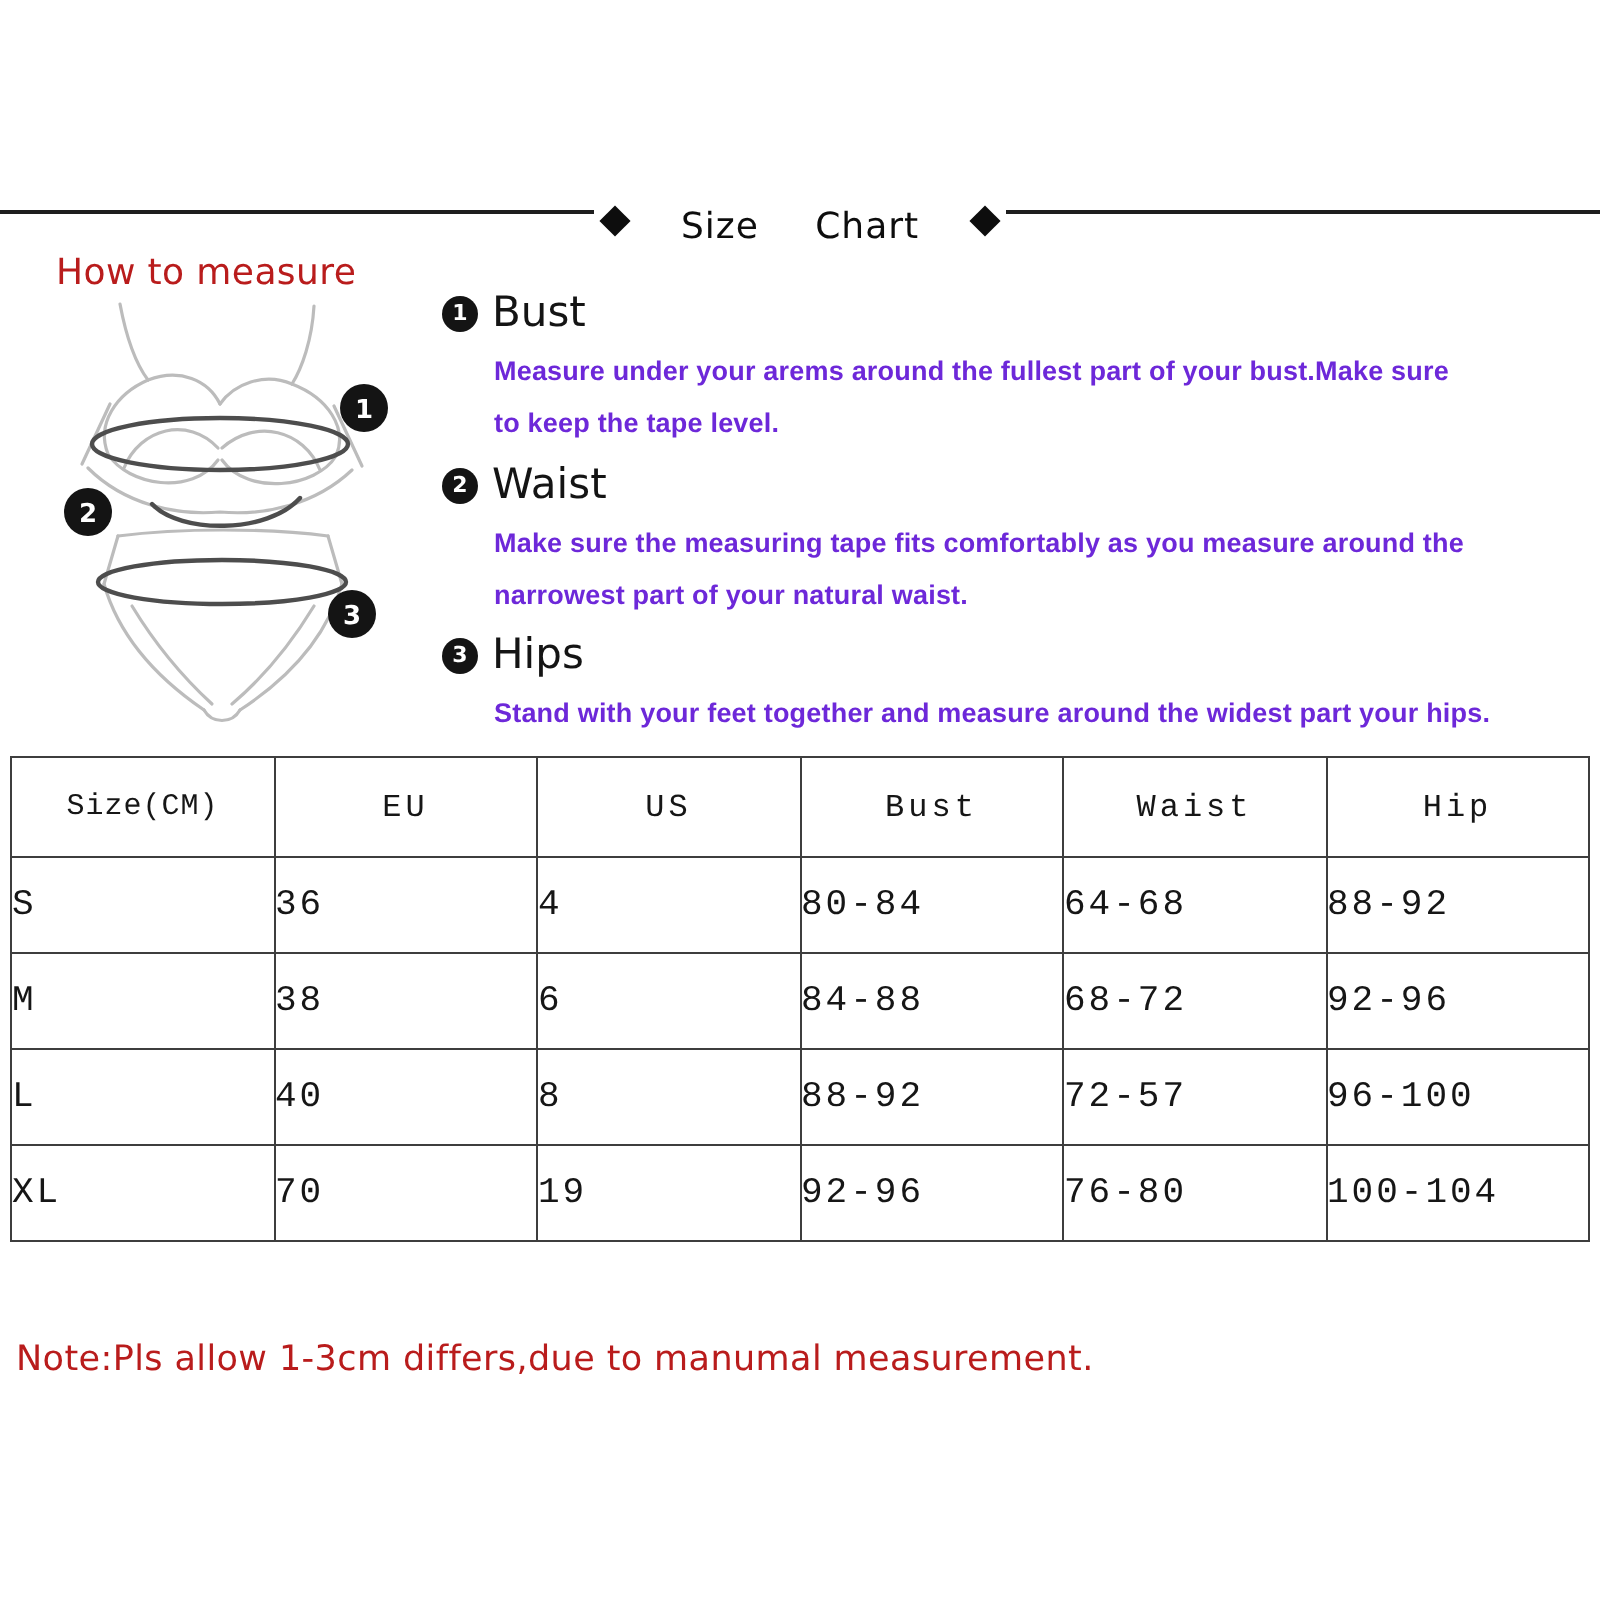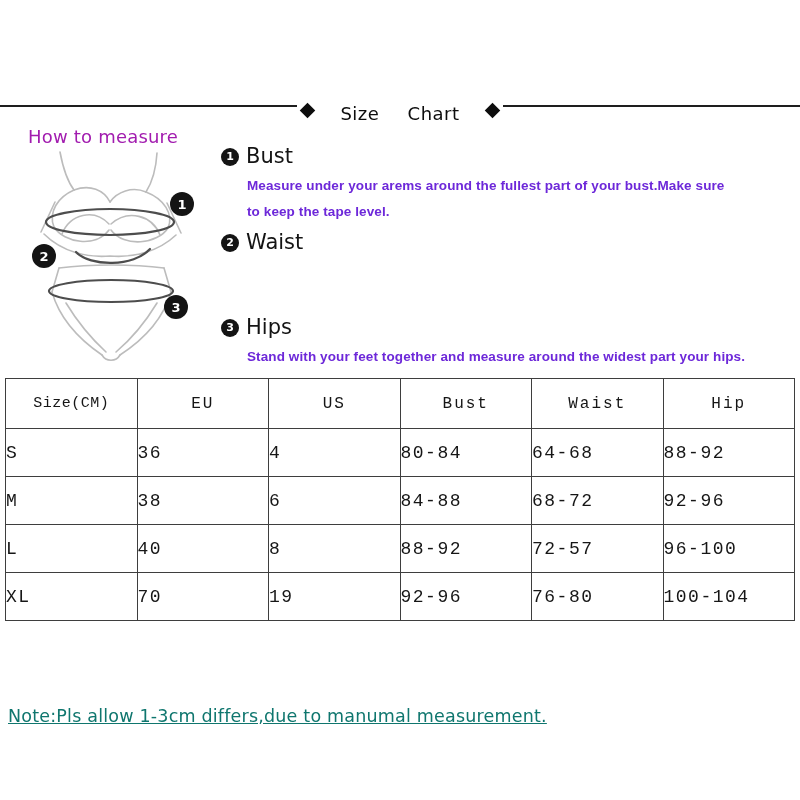--- a/index.html
+++ b/index.html
@@ -25,21 +25,21 @@
   }
   .page-title {
     font-size: 18px; font-weight: 400; color: #0d0d0d;
     margin: 0 22px; word-spacing: 22px; letter-spacing: 0.5px;
     white-space: nowrap; line-height: 1;
   }
 
   
   .howto-title {
     position: absolute; left: 28px; top: 126px;
-    font-size: 18px; font-weight: 400; color: #a21caf; letter-spacing: 0.2px;
+    font-size: 18px; font-weight: 400; color: #b91c1c; letter-spacing: 0.2px;
   }
   .figure { position: absolute; left: 18px; top: 140px; }
   .figure .sketch { stroke: #bcbcbc; stroke-width: 1.6; fill: none; stroke-linecap: round; }
   .figure .tape { stroke: #4d4d4d; stroke-width: 2.2; fill: none; stroke-linecap: round; }
   .figure .badge-circle { fill: #141414; }
   .figure .badge-num {
     fill: #ffffff; font-size: 13px; font-weight: 700;
     font-family: "DejaVu Sans", sans-serif; text-anchor: middle;
   }
 
@@ -76,22 +76,22 @@
   }
   .size-table thead tr { height: 50px; }
   .size-table tbody tr { height: 48px; }
   .th-size    { font-size: 15px; letter-spacing: 0.5px; }
   .th-small   { font-size: 16px; letter-spacing: 2px; }
   .th-measure { font-size: 16px; letter-spacing: 2px; }
   .size-table td { font-size: 18px; letter-spacing: 1.5px; }
 
   
   .note {
-    position: absolute; left: 8px; top: 706px;
-    font-size: 17.5px; font-weight: 400; color: #0f766e; letter-spacing: 0.2px; text-decoration: underline;
+    position: absolute; left: 8px; top: 670px;
+    font-size: 17.5px; font-weight: 400; color: #b91c1c; letter-spacing: 0.2px;
   }
 </style>
 </head>
 <body>
 
 <div class="page">
 
   <div class="header">
     <span class="hline"></span>
     <span class="diamond"></span>
@@ -158,20 +158,24 @@
       <div>Measure under your arems around the fullest part of your bust.Make sure</div>
       <div>to keep the tape level.</div>
     </div>
   </section>
 
   <section class="sec sec-waist">
     <div class="sec-head">
       <span class="badge">2</span>
       <span class="sec-title">Waist</span>
     </div>
+    <div class="sec-body">
+      <div>Make sure the measuring tape fits comfortably as you measure around the</div>
+      <div>narrowest part of your natural waist.</div>
+    </div>
   </section>
 
   <section class="sec sec-hips">
     <div class="sec-head">
       <span class="badge">3</span>
       <span class="sec-title">Hips</span>
     </div>
     <div class="sec-body">
       <div>Stand with your feet together and measure around the widest part your hips.</div>
     </div>

